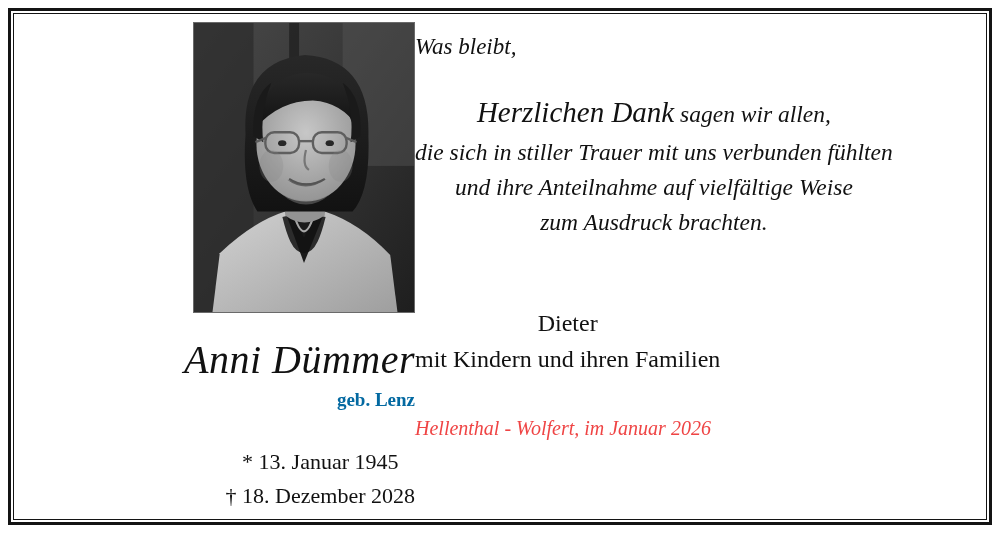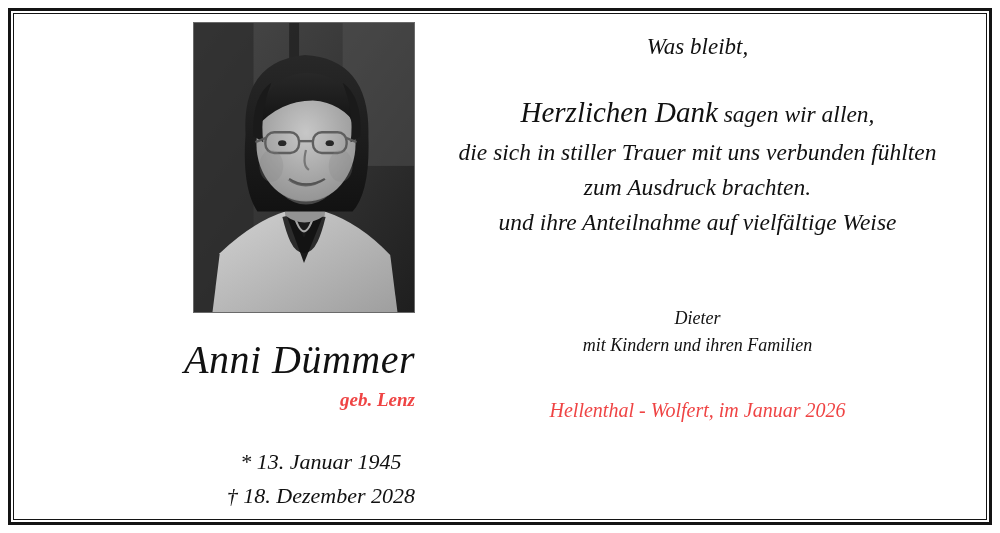--- a/index.html
+++ b/index.html
@@ -50,21 +50,21 @@
     position: relative;
     display: flex;
     flex-direction: column;
     align-items: flex-end;
   }
   .right-col {
     flex: 1;
     position: relative;
     display: flex;
     flex-direction: column;
-    align-items: center;
+    align-items: flex-start;
   }
 
   
   .portrait-wrap {
     margin-top: 2px;
     width: 222px;
     height: 303px;
     border: 1px solid #6a6a6a;
     box-sizing: border-box;
     overflow: hidden;
@@ -79,29 +79,27 @@
     margin-top: 26px;
     font-style: italic;
     font-size: 40px;
     line-height: 1.05;
     color: #111;
     letter-spacing: 0.5px;
     white-space: nowrap;
   }
   .born-name {
     margin-top: 8px;
-    font-style: italic;
     font-weight: bold;
     font-size: 19px;
-    color: #ef4444;
+    color: #0369a1;
   }
   .dates {
     margin-top: 34px;
     text-align: center;
-    font-style: italic;
     font-size: 22px;
     line-height: 1.55;
     color: #111;
   }
 
   
   .verse {
     margin-top: 10px;
     text-align: center;
     font-style: italic;
@@ -117,22 +115,21 @@
     line-height: 1.5;
     color: #111;
   }
   .thanks .lead {
     font-size: 29px;
     font-style: italic;
   }
   .family {
     margin-top: 64px;
     text-align: center;
-    font-style: italic;
-    font-size: 18px;
+    font-size: 24px;
     line-height: 1.5;
     color: #111;
   }
   .place {
     margin-top: 40px;
     text-align: center;
     font-style: italic;
     font-size: 20px;
     color: #ef4444;
   }
@@ -227,22 +224,22 @@
 
       <div class="verse">
         <div>Was bleibt,</div>
       </div>
 
       <div class="thanks">
         <div>
           <span class="lead">Herzlichen Dank</span><span> sagen wir allen,</span>
         </div>
         <div>die sich in stiller Trauer mit uns verbunden fühlten</div>
+        <div>und ihre Anteilnahme auf vielfältige Weise</div>
         <div>zum Ausdruck brachten.</div>
-        <div>und ihre Anteilnahme auf vielfältige Weise</div>
       </div>
 
       <div class="family">
         <div>Dieter</div>
         <div>mit Kindern und ihren Familien</div>
       </div>
 
       <div class="place">Hellenthal - Wolfert, im Januar 2026</div>
     </div>
 

